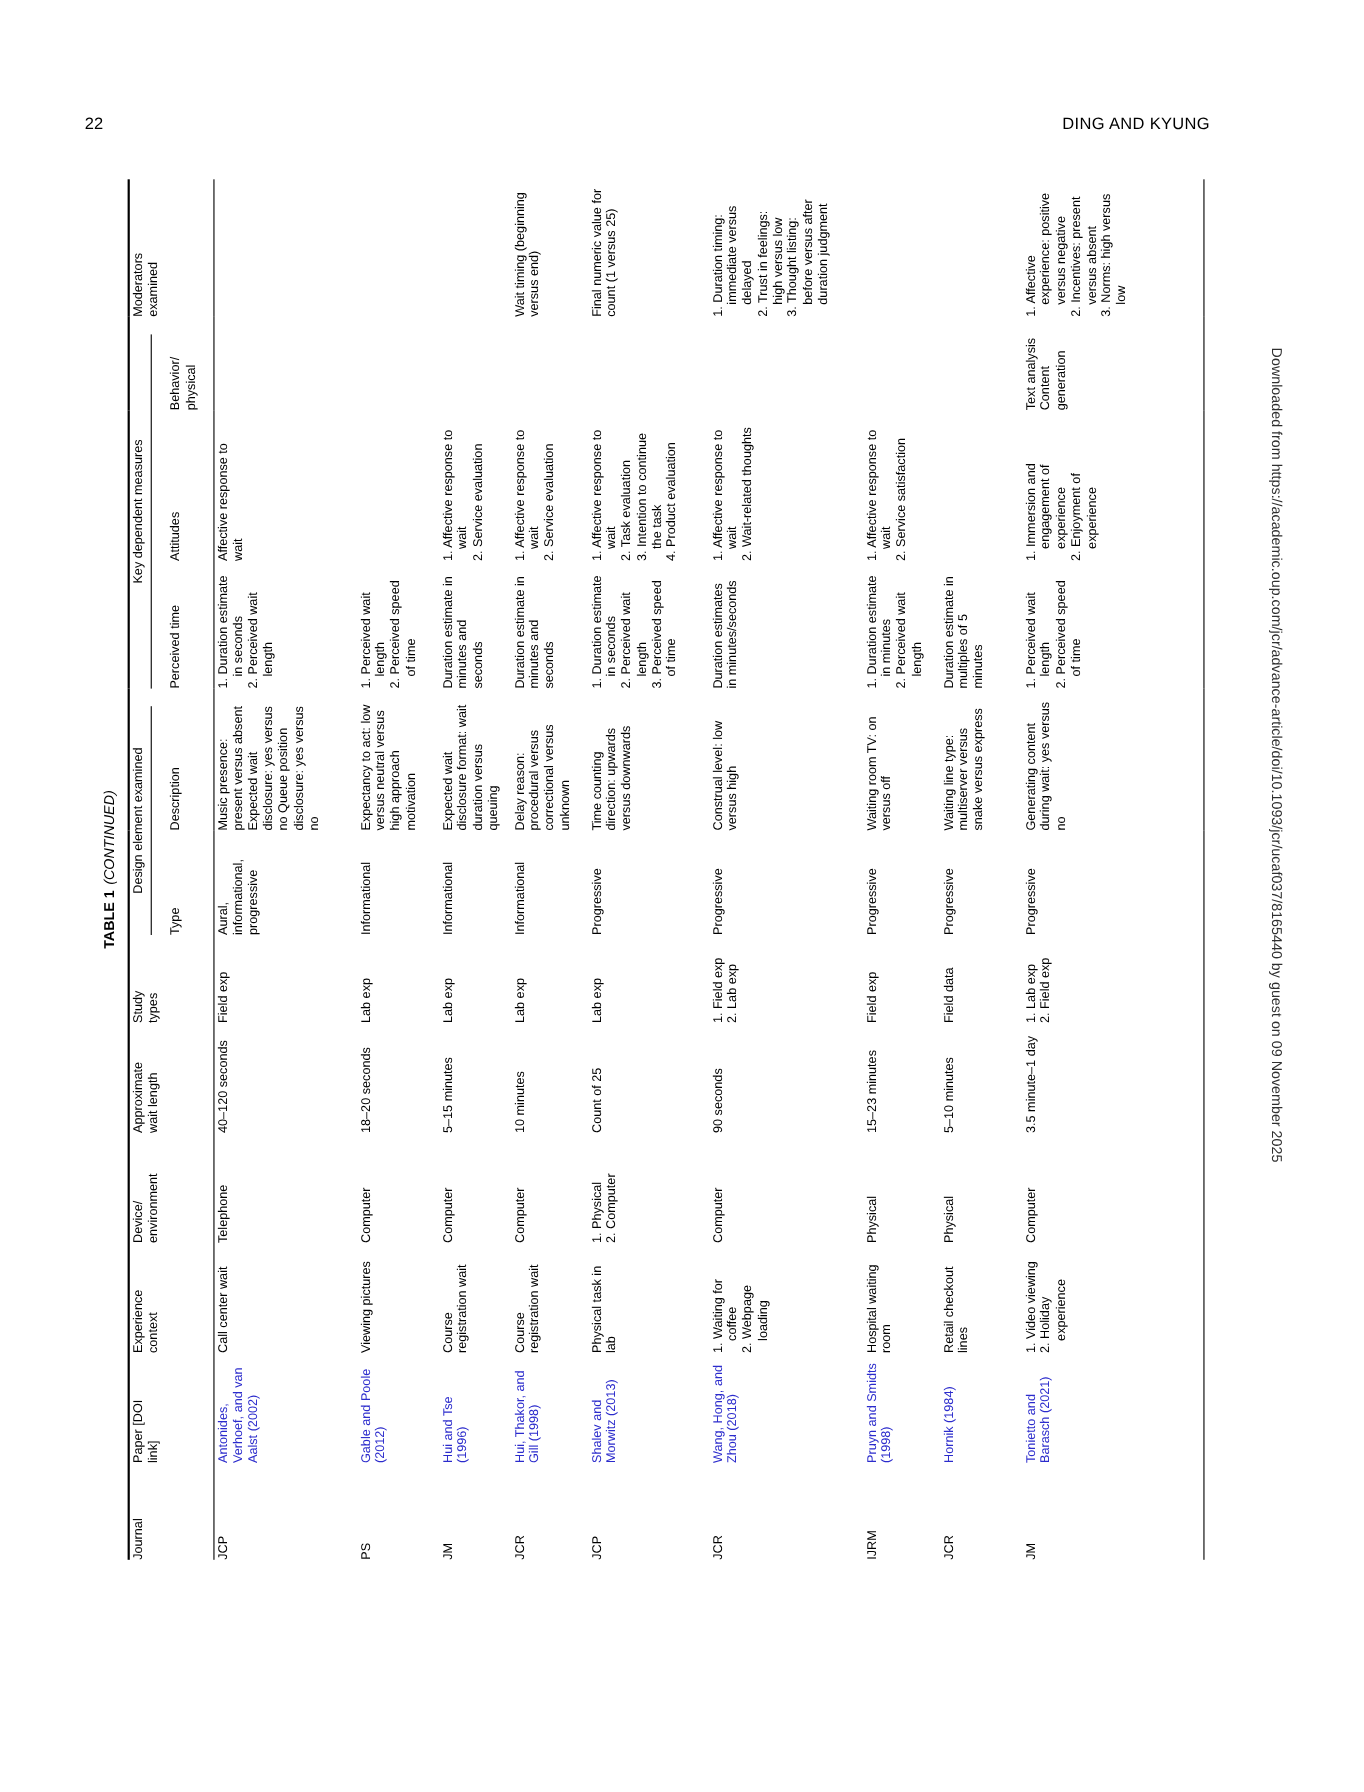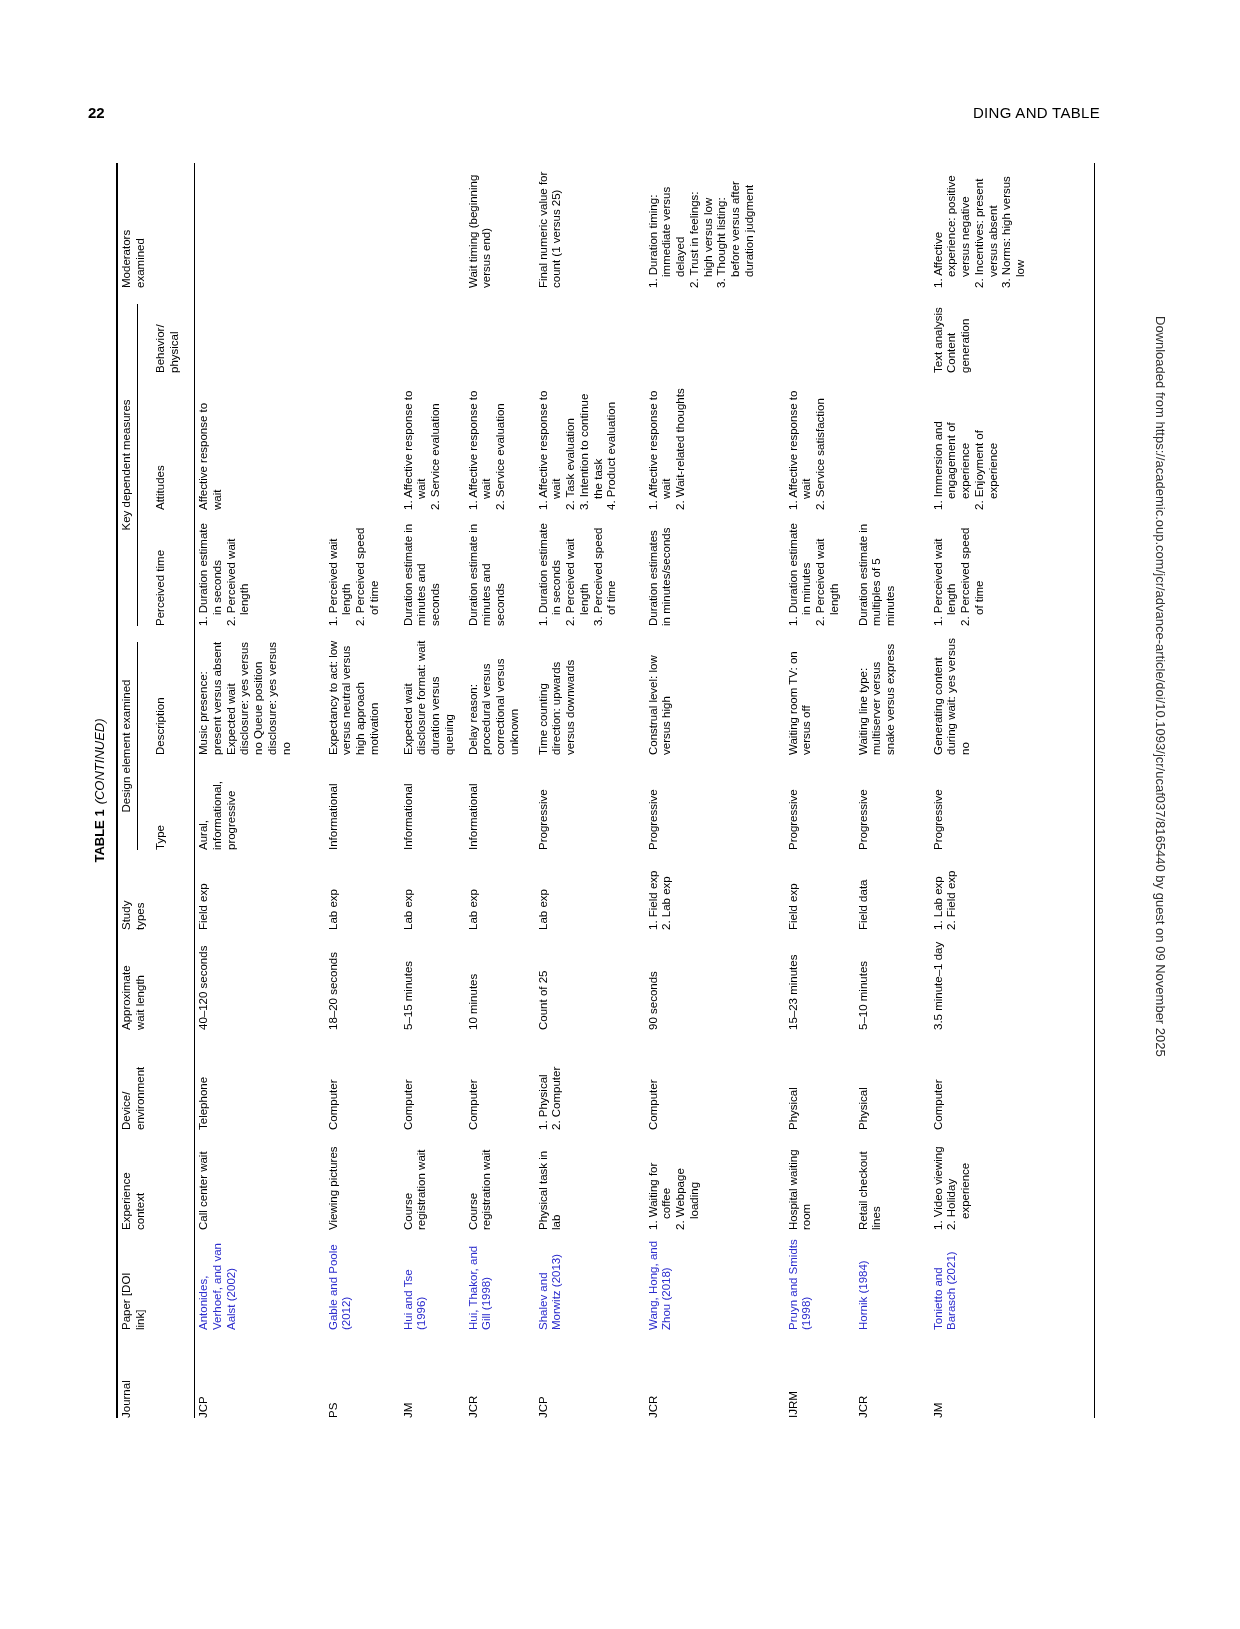--- a/index.html
+++ b/index.html
@@ -1,21 +1,21 @@
 <!DOCTYPE html>
 <html style="--link: #2b2bcc;"><head>
 <meta charset="utf-8">
 <style>
   html,body{margin:0;padding:0;}
   body{
     width:1240px;height:1629px;position:relative;overflow:hidden;
     background:#ffffff;color:#000;
     font-family:"Liberation Sans", sans-serif;
   }
-  .page-number{position:absolute;left:88px;top:104px;font-size:15px;font-weight:bold;}
+  .page-number{position:absolute;left:77px;top:104px;font-size:15px;}
   .running-head{position:absolute;top:104px;right:140px;font-size:15px;letter-spacing:.3px;}
   .sidebar-note{
     position:absolute;left:1168px;top:316px;width:950px;
     transform-origin:0 0;transform:rotate(90deg);
     font-size:13px;color:#2f2f2f;white-space:nowrap;
   }
   .rot-wrap{
     position:absolute;left:92px;top:1418px;width:1255px;
     transform-origin:0 0;transform:rotate(-90deg);
   }
@@ -33,21 +33,21 @@
   tr.hrow2 th{height:38px;}
   .spanner{border-bottom:1px solid #000;padding-bottom:3px;margin-right:8px;text-align:center;}
   .seg{}
   .hang{padding-left:11px;text-indent:-11px;}
   td.link{color:var(--link,#2b2bcc);}
 </style>
 </head>
 <body>
 
 <div class="page-number">22</div>
-<div class="running-head">DING AND TABLE</div>
+<div class="running-head">DING AND KYUNG</div>
 
 <div class="rot-wrap">
   <div class="caption">
     <span class="cap-bold">TABLE 1</span><span class="cap-it">(CONTINUED)</span>
   </div>
   <table class="cont">
     <colgroup>
         <col style="width: 88px;">
         <col style="width: 100px;">
         <col style="width: 100px;">

